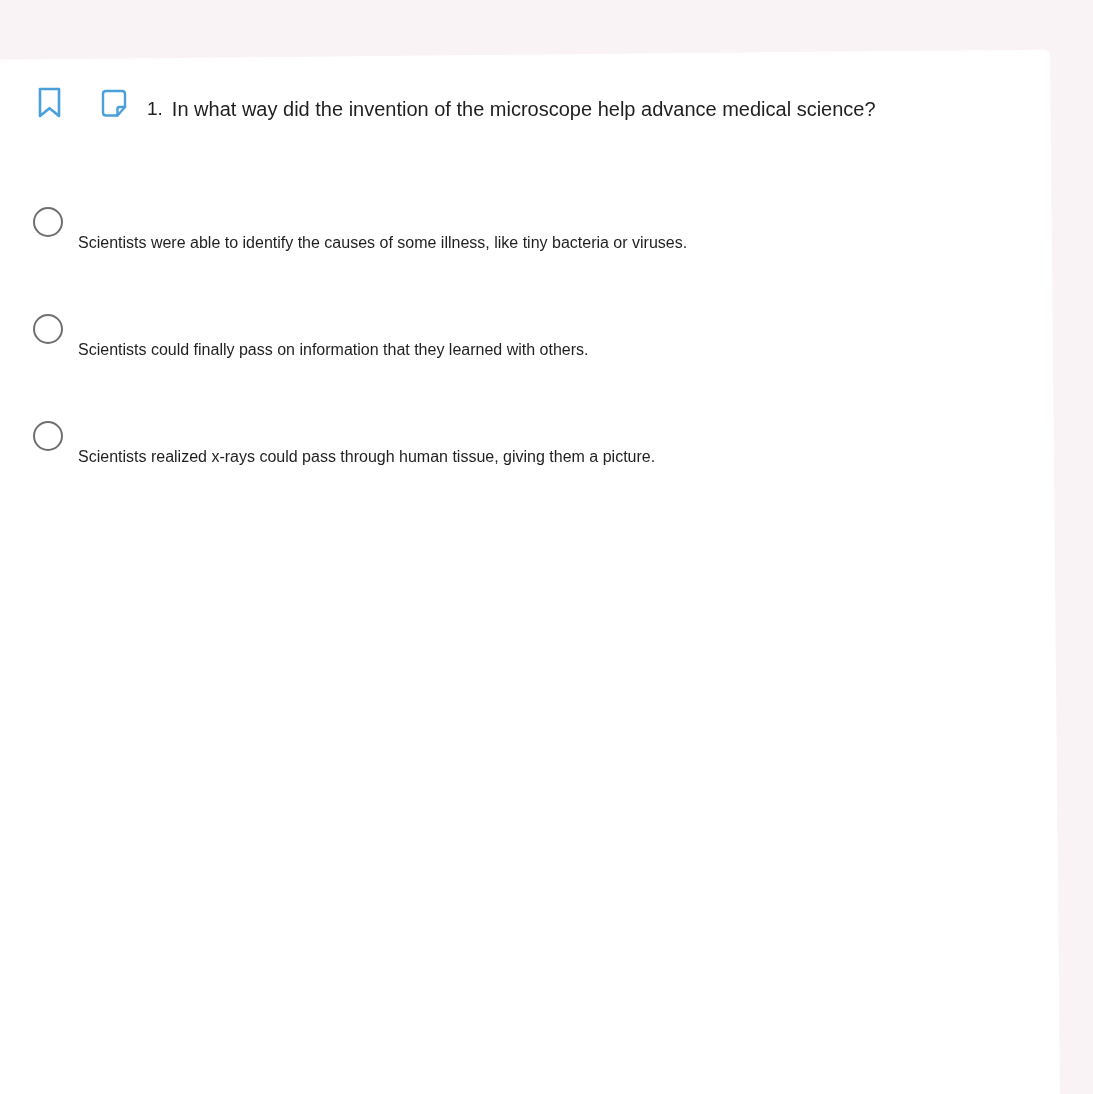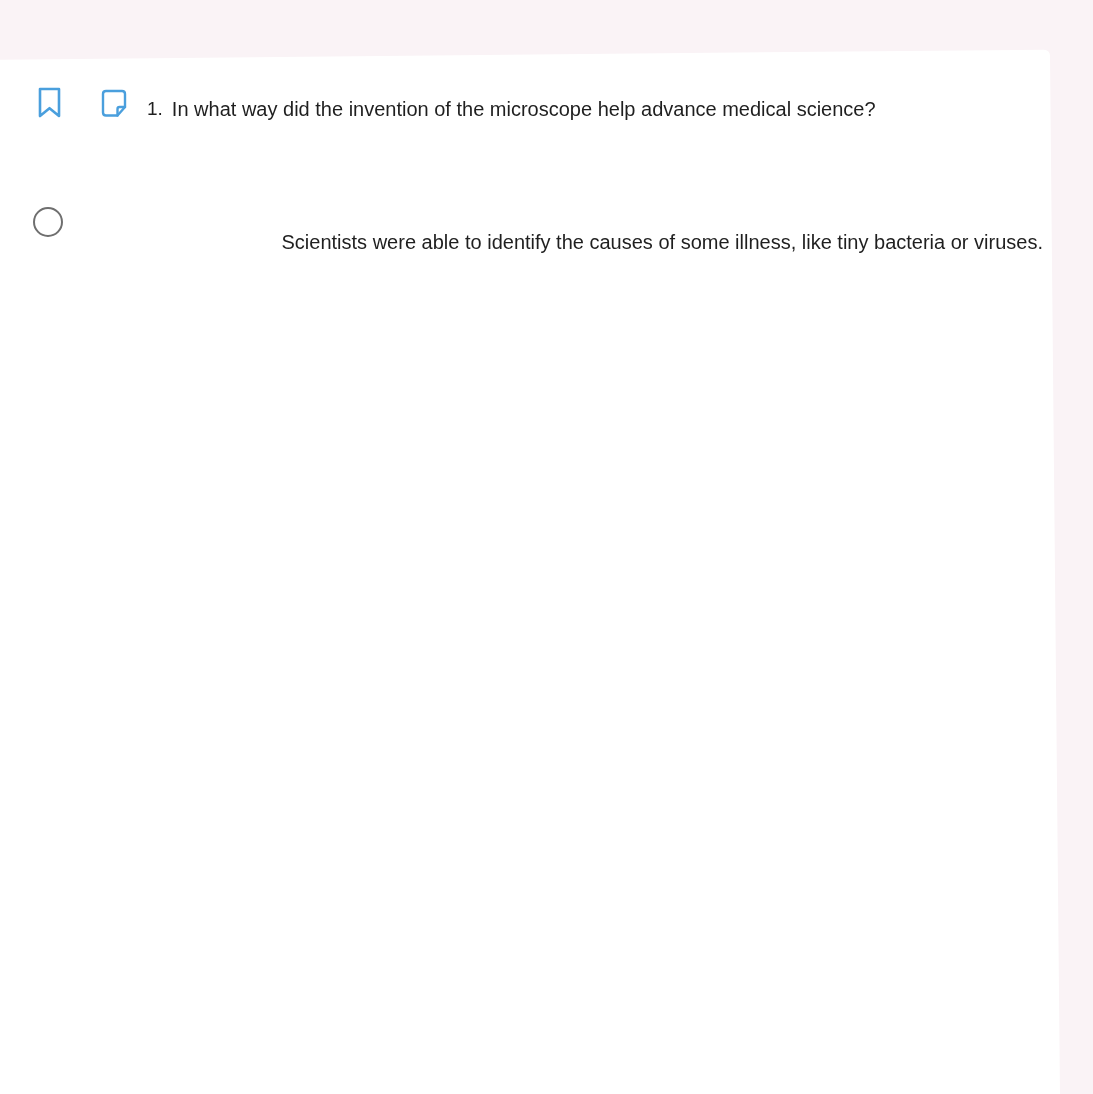--- a/index.html
+++ b/index.html
@@ -83,24 +83,23 @@
     width: 30px;
     height: 30px;
     border: 2.5px solid var(--radio-border, #6f6f6f);
     border-radius: 50%;
     background: #ffffff;
     box-sizing: border-box;
   }
   .option-label {
     display: block;
     padding-top: 32px;
-    font-size: 20px;
+    font-size: 16px;
     line-height: 27px;
     color: var(--text, #1f1f1f);
-    text-align: right;
   }
 </style>
 </head>
 <body>
 
 <div class="card"></div>
 
 <div class="content">
 
   <span class="icon bookmark-btn">
@@ -121,18 +120,26 @@
     <span class="qtext">In what way did the invention of the microscope help advance medical science?</span>
   </div>
 
   <div class="options">
 
     <div class="option">
       <span class="radio"></span>
       <span class="option-label">Scientists were able to identify the causes of some illness, like tiny bacteria or viruses.</span>
     </div>
 
+    <div class="option">
+      <span class="radio"></span>
+      <span class="option-label">Scientists could finally pass on information that they learned with others.</span>
+    </div>
 
 
+    <div class="option">
+      <span class="radio"></span>
+      <span class="option-label">Scientists realized x-rays could pass through human tissue, giving them a picture.</span>
+    </div>
 
   </div>
 
 </div>
 
 </body></html>

